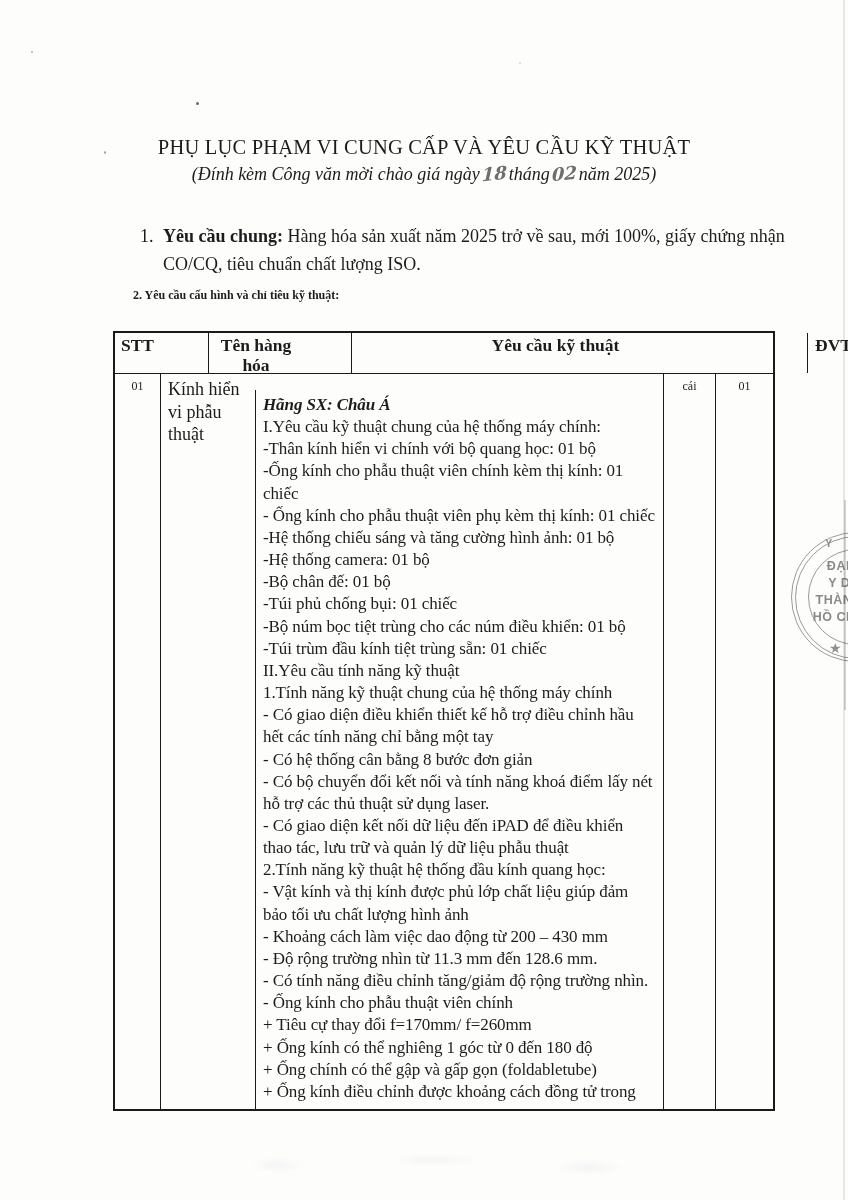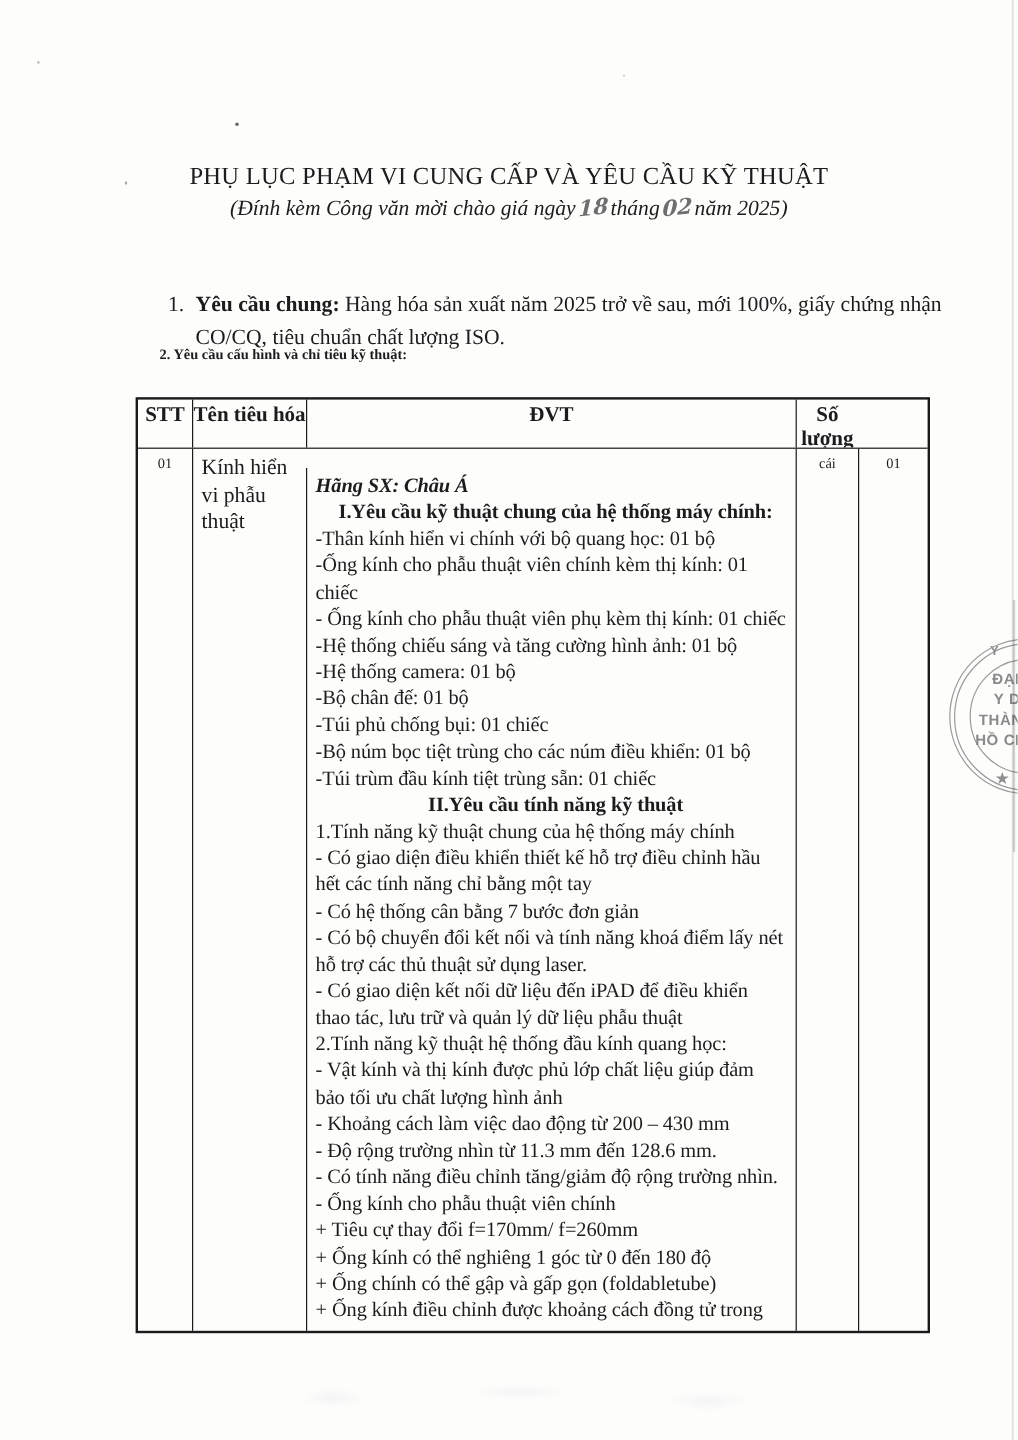--- a/index.html
+++ b/index.html
@@ -11,41 +11,41 @@
   
   .doc-title{top:136px;left:0;width:848px;text-align:center;
              font-size:20.5px;letter-spacing:.2px;}
   .doc-subtitle{top:163px;left:0;width:848px;text-align:center;
                 font-style:italic;font-size:18px;}
   .hand{color:#6e6e6e;font-size:18px;display:inline-block;
         transform:rotate(-6deg) skewX(-8deg);margin:0 2px;font-weight:bold;
         font-family:"DejaVu Serif",serif;}
 
   
-  .item1{top:239px;left:140px;width:633px;font-size:18px;line-height:28px;
+  .item1{top:222px;left:140px;width:633px;font-size:18px;line-height:28px;
          padding-left:23px;text-indent:-23px;}
   .item1 .num{display:inline-block;width:23px;text-indent:0;}
   .item2{top:288px;left:133px;font-size:12px;font-weight:bold;}
   .bold{font-weight:bold;}
 
   
   .tbl{top:331px;left:113px;width:662px;height:780px;box-sizing:border-box;
        border:2px solid #1a1a1a;}
   .tr{display:grid;grid-template-columns:45px 95px 408px 52px 58px;}
-  .tr-head{height:41px;border-bottom:1.8px solid #1a1a1a;box-sizing:border-box;}
+  .tr-head{height:41px;border-bottom:1.8px solid #1a1a1a;box-sizing:border-box;gap:48px;}
   .tr-body{height:735px;}
   .td{box-sizing:border-box;overflow:hidden;}
   .td + .td{border-left:1.6px solid #1a1a1a;}
   .hd{font-weight:bold;text-align:center;font-size:17.5px;line-height:19.5px;
       padding-top:3px;}
   .c-center{text-align:center;font-size:12px;padding-top:5px;}
   .c-name{font-size:18px;line-height:22.5px;padding:4px 4px 0 7px;}
   .c-spec{padding:4px 0 0 7px;font-size:17px;line-height:22.15px;
           letter-spacing:-0.1px;white-space:nowrap;margin-top:16px;}
-  .spec-line.b{font-weight:bold;text-align:center;}
+  .spec-line.b{font-weight:normal;}
   .spec-line.bi{font-weight:bold;font-style:italic;}
 
   
   .stamp{top:532px;left:791px;width:128px;height:128px;
          font-family:"Liberation Sans","DejaVu Sans",sans-serif;}
   .ring{position:absolute;border-radius:50%;border:1.4px solid #9a9a9a;}
   .ring.r1{left:0;top:0;width:128px;height:128px;}
   .ring.r2{left:3.5px;top:3.5px;width:121px;height:121px;}
   .ring.r3{left:17px;top:17px;width:94px;height:94px;}
   .stamp-y{position:absolute;left:34px;top:5px;font-size:11px;color:#8f8f8f;
@@ -71,21 +71,22 @@
 <div class="abs doc-title">PHỤ LỤC PHẠM VI CUNG CẤP VÀ YÊU CẦU KỸ THUẬT</div>
 <div class="abs doc-subtitle"><span>(Đính kèm Công văn mời chào giá ngày</span><span class="hand">18</span><span>tháng</span><span class="hand">02</span><span>năm 2025)</span></div>
 
 <div class="abs item1"><span class="num">1.</span><span class="bold">Yêu cầu chung:</span><span> Hàng hóa sản xuất năm 2025 trở về sau, mới 100%, giấy chứng nhận CO/CQ, tiêu chuẩn chất lượng ISO.</span></div>
 
 <div class="abs item2"><span>2. </span><span>Yêu cầu cấu hình và chỉ tiêu kỹ thuật:</span></div>
 
 <div class="abs tbl">
   <div class="tr tr-head">
     <div class="td hd">STT</div>
-    <div class="td hd">Tên tiêu hóa</div>
+    <div class="td hd">Tên hàng hóa</div>
+    <div class="td hd">Yêu cầu kỹ thuật</div>
     <div class="td hd">ĐVT</div>
     <div class="td hd">Số lượng</div>
   </div>
   <div class="tr tr-body">
     <div class="td c-center">01</div>
     <div class="td c-name">Kính hiển vi phẫu thuật</div>
     <div class="td c-spec" id="spec-cell">
         <div class="spec-line bi">Hãng SX: Châu Á</div>
         <div class="spec-line b">I.Yêu cầu kỹ thuật chung của hệ thống máy chính:</div>
         <div class="spec-line">-Thân kính hiển vi chính với bộ quang học: 01 bộ</div>
@@ -95,21 +96,21 @@
         <div class="spec-line">-Hệ thống chiếu sáng và tăng cường hình ảnh: 01 bộ</div>
         <div class="spec-line">-Hệ thống camera: 01 bộ</div>
         <div class="spec-line">-Bộ chân đế: 01 bộ</div>
         <div class="spec-line">-Túi phủ chống bụi: 01 chiếc</div>
         <div class="spec-line">-Bộ núm bọc tiệt trùng cho các núm điều khiển: 01 bộ</div>
         <div class="spec-line">-Túi trùm đầu kính tiệt trùng sẵn: 01 chiếc</div>
         <div class="spec-line b">II.Yêu cầu tính năng kỹ thuật</div>
         <div class="spec-line">1.Tính năng kỹ thuật chung của hệ thống máy chính</div>
         <div class="spec-line">- Có giao diện điều khiển thiết kế hỗ trợ điều chỉnh hầu</div>
         <div class="spec-line">hết các tính năng chỉ bằng một tay</div>
-        <div class="spec-line">- Có hệ thống cân bằng 7 bước đơn giản</div>
+        <div class="spec-line">- Có hệ thống cân bằng 8 bước đơn giản</div>
         <div class="spec-line">- Có bộ chuyển đổi kết nối và tính năng khoá điểm lấy nét</div>
         <div class="spec-line">hỗ trợ các thủ thuật sử dụng laser.</div>
         <div class="spec-line">- Có giao diện kết nối dữ liệu đến iPAD để điều khiển</div>
         <div class="spec-line">thao tác, lưu trữ và quản lý dữ liệu phẫu thuật</div>
         <div class="spec-line">2.Tính năng kỹ thuật hệ thống đầu kính quang học:</div>
         <div class="spec-line">- Vật kính và thị kính được phủ lớp chất liệu giúp đảm</div>
         <div class="spec-line">bảo tối ưu chất lượng hình ảnh</div>
         <div class="spec-line">- Khoảng cách làm việc dao động từ 200 – 430 mm</div>
         <div class="spec-line">- Độ rộng trường nhìn từ 11.3 mm đến 128.6 mm.</div>
         <div class="spec-line">- Có tính năng điều chỉnh tăng/giảm độ rộng trường nhìn.</div>

